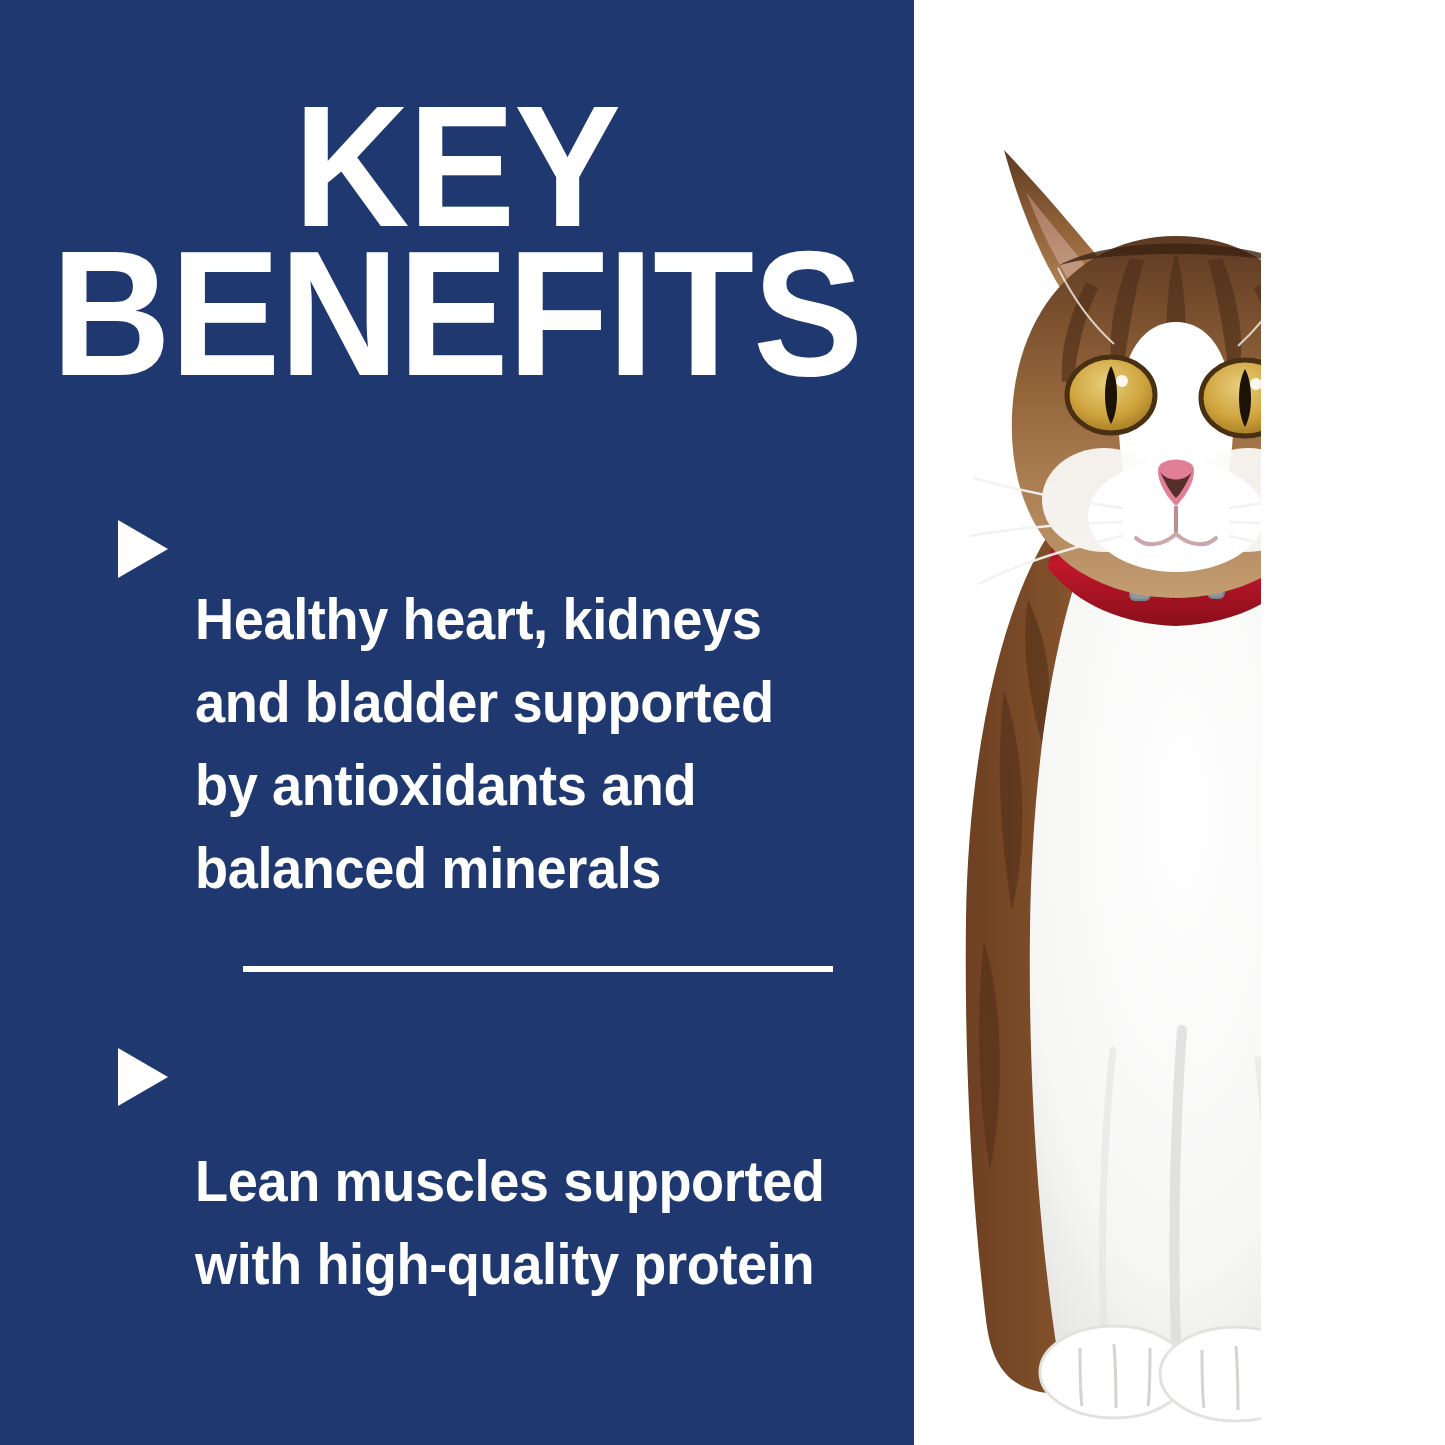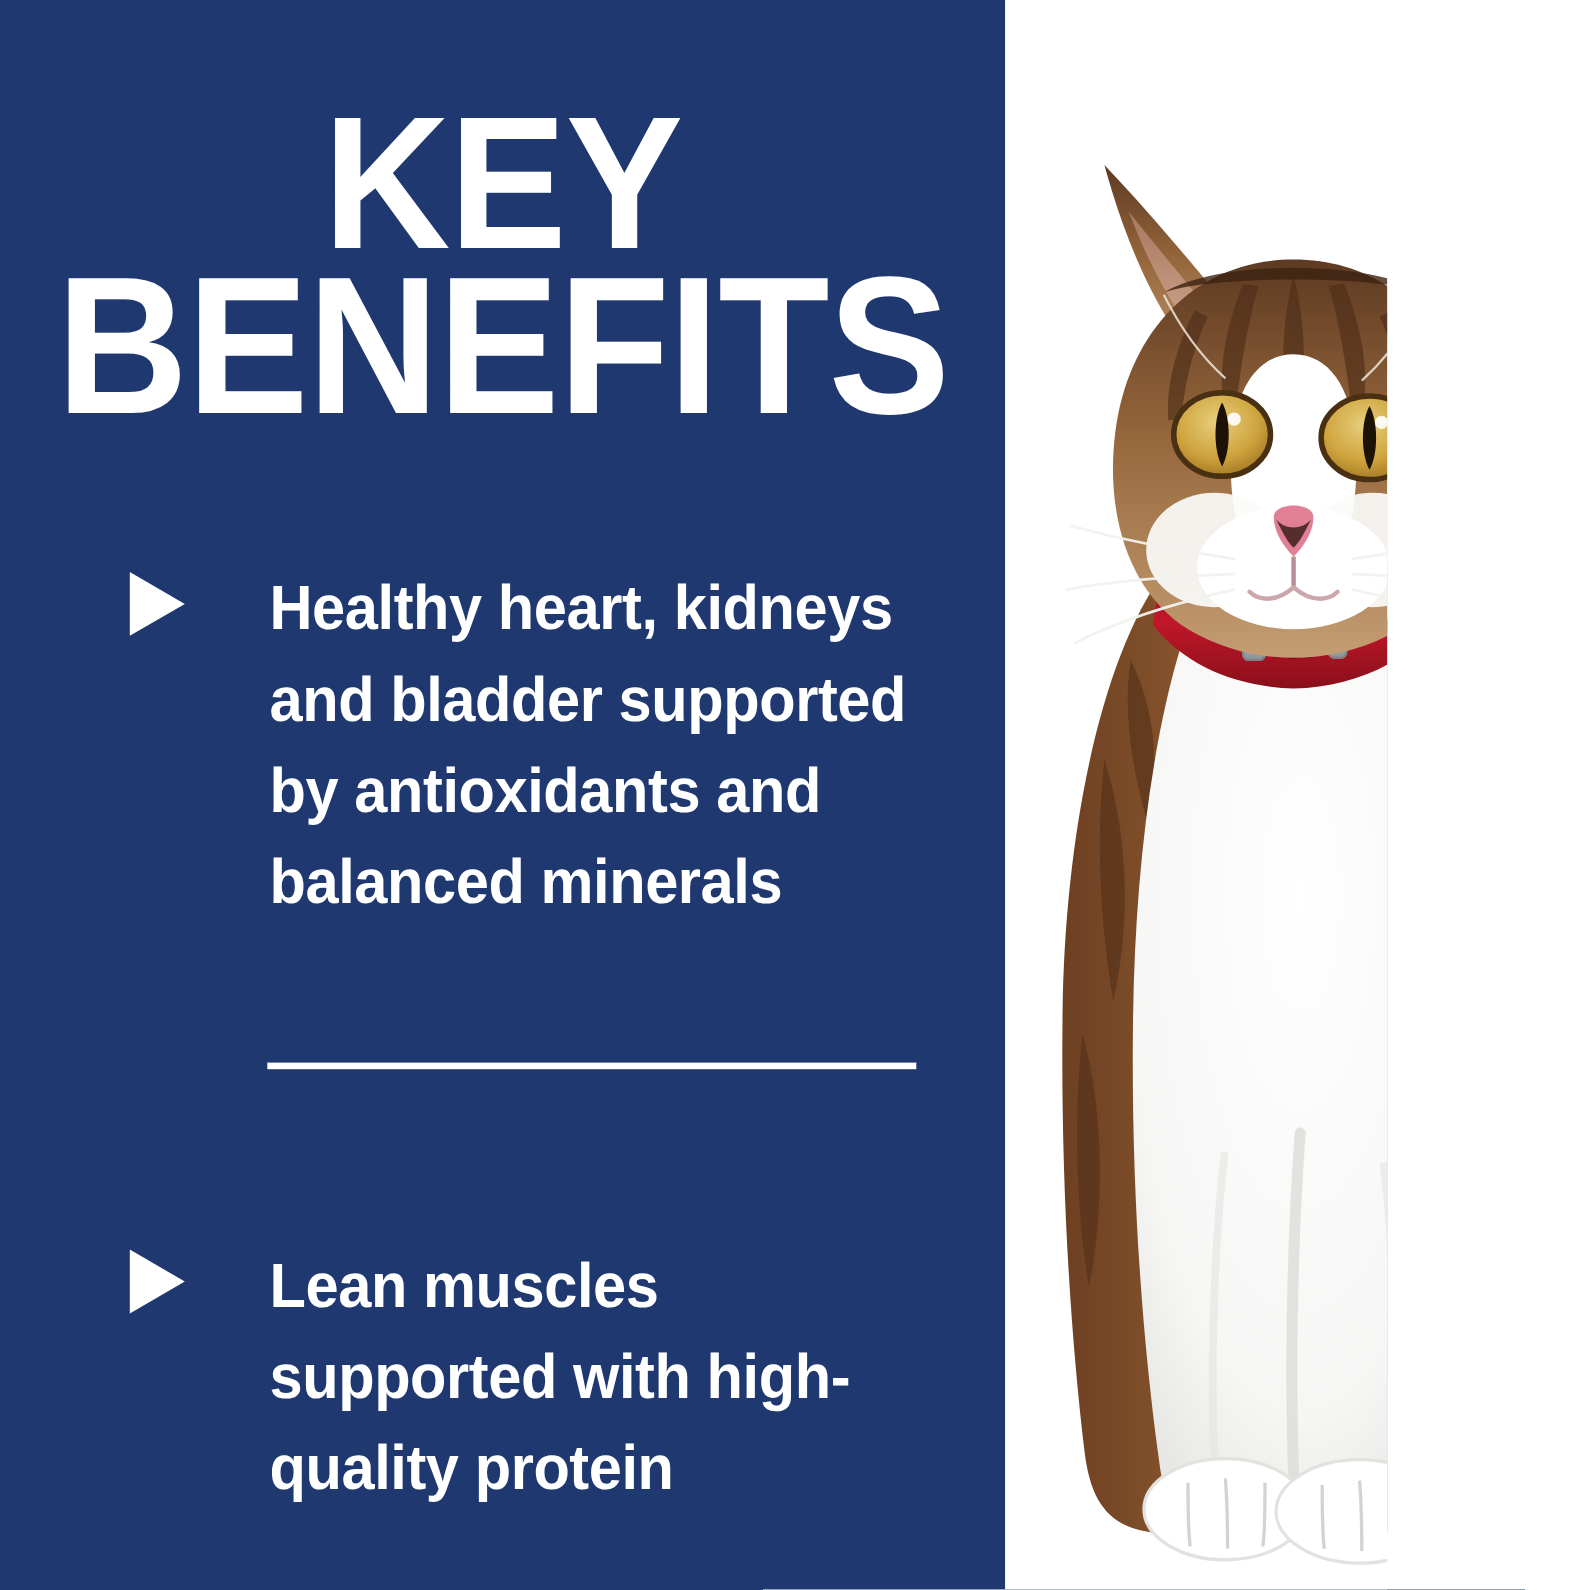--- a/index.html
+++ b/index.html
@@ -35,23 +35,24 @@
     white-space:nowrap;
   }
   .title-line.l2{font-size:178px;}
 
   
   .bullet{
     position:absolute;
     display:flex;
     align-items:flex-start;
     color:#ffffff;
+    flex-direction:column;
   }
   .bullet-1{left:118px;top:512px;width:740px;}
-  .bullet-2{left:118px;top:1128px;width:740px;}
+  .bullet-2{left:118px;top:1040px;width:740px;gap:34px;}
 
   .tri{
     flex:0 0 auto;
     width:0;height:0;
     margin-top:8px;
     border-top:29px solid transparent;
     border-bottom:29px solid transparent;
     border-left:50px solid #ffffff;
   }
   .bullet-text{

